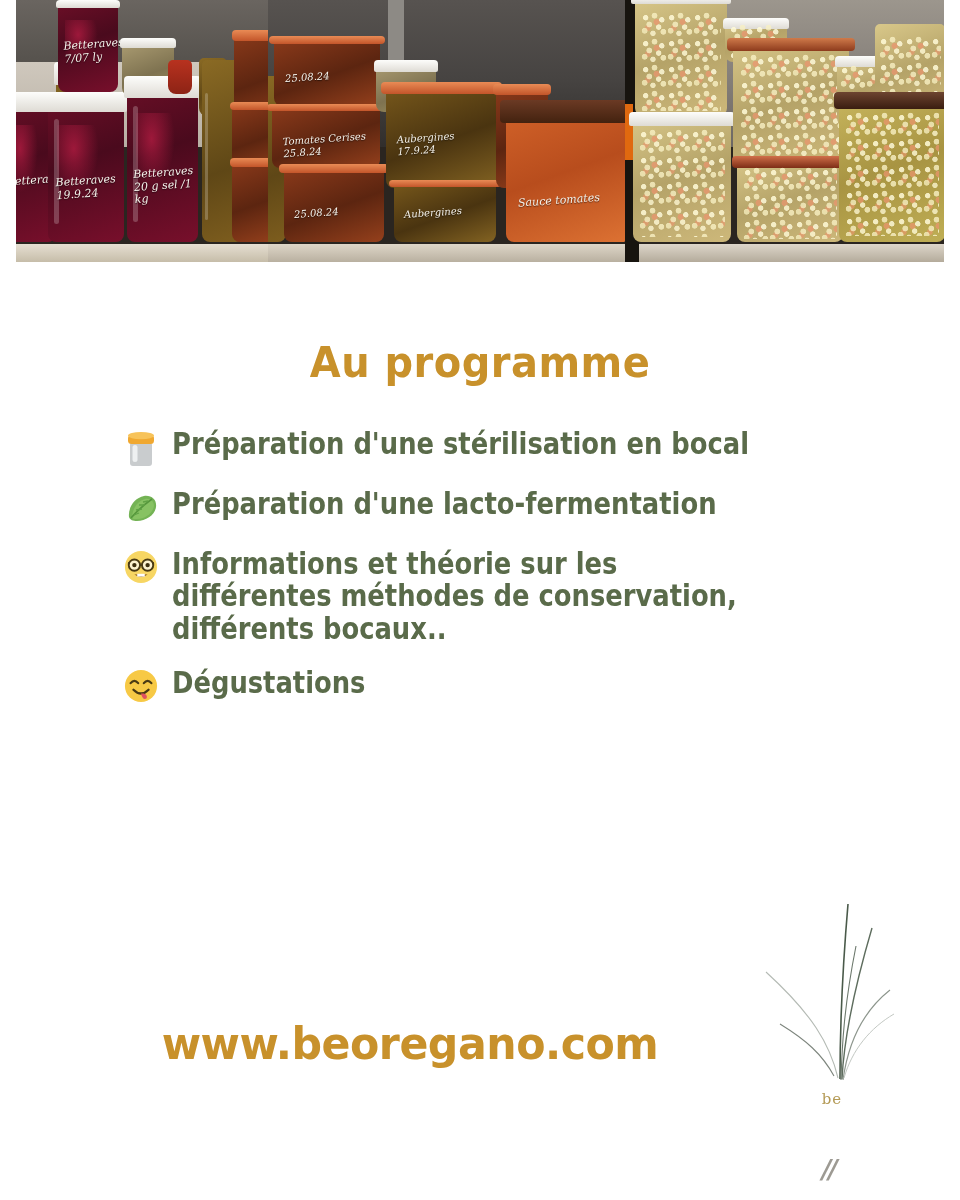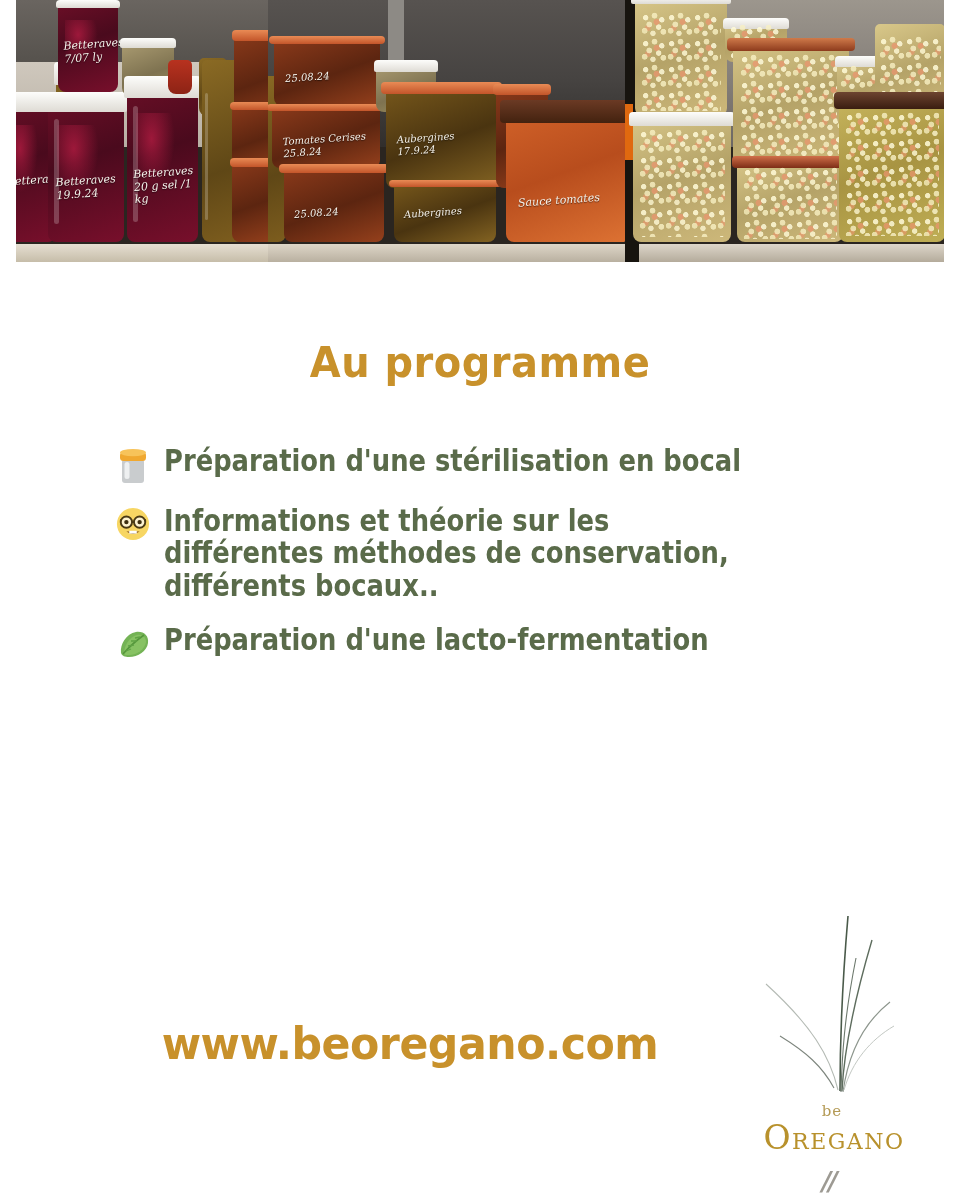--- a/index.html
+++ b/index.html
@@ -133,23 +133,22 @@
     font-weight: bold;
     font-size: 43px;
     letter-spacing: .5px;
     transform: scaleX(.93);
   }
 
   
   .program-list {
     position: absolute;
     top: 428px;
-    left: 116px;
+    left: 124px;
     width: 760px;
-    margin-top: 17px;
   }
   .program-item {
     display: flex;
     align-items: flex-start;
     margin-bottom: 22px;
     color: #5a6b4a;
     font-family: "DejaVu Sans", sans-serif;
     font-weight: bold;
     font-size: 30px;
     line-height: 1.08;
@@ -181,21 +180,21 @@
     font-weight: bold;
     font-size: 44px;
     letter-spacing: -.5px;
     transform: scaleX(.97);
   }
 
   
   .logo {
     position: absolute;
     right: 26px;
-    bottom: 4px;
+    bottom: 16px;
     width: 190px;
     height: 290px;
   }
   .logo-grass { position:absolute; left:0; top:0; width:190px; height:200px; }
   .logo-be {
     position:absolute; left:0; right:14px; top:196px;
     text-align:center;
     font-family:"DejaVu Serif", serif;
     font-size:15px; color:#b49a55; letter-spacing:1px;
   }
@@ -343,65 +342,74 @@
   <div class="program-item">
     <span class="item-icon">
       <svg width="34" height="38" viewBox="0 0 34 38">
         <rect x="6" y="12" width="22" height="24" rx="3" fill="#c9ccce"></rect>
         <rect x="8.5" y="15" width="5" height="17" rx="2.5" fill="#eef0f1"></rect>
         <rect x="4" y="5" width="26" height="9" rx="3.5" fill="#f0a830"></rect>
         <ellipse cx="17" cy="5.6" rx="13" ry="3.6" fill="#f7c35a"></ellipse>
       </svg>
     </span>
     <span class="label">Préparation d'une stérilisation en bocal</span>
+  </div>
+
+  <div class="program-item">
+    <span class="item-icon">
+      <svg width="36" height="36" viewBox="0 0 36 36">
+        <path d="M5 27 C4 18 10 8 20 6 C28 5 33 10 32 17 C31 25 22 31 13 31 C9 31 6 30 5 27 Z" fill="#74b355"></path>
+        <path d="M8 28 C8 20 13 11 21 9 C26 8 30 11 30 16 C29 23 21 29 13 29 C10 29 9 29 8 28 Z" fill="#87c263"></path>
+        <path d="M28 9 C21 14 13 21 7 28" stroke="#55963c" stroke-width="1.6" fill="none"></path>
+        <path d="M24 11 L19 12 M21 15 L15 15 M18 19 L12 20 M15 23 L10 25" stroke="#5fa244" stroke-width="1.3" fill="none"></path>
+      </svg>
+    </span>
+    <span class="label">Préparation d'une lacto-fermentation</span>
   </div>
 
   <div class="program-item">
     <span class="item-icon">
       <svg width="34" height="34" viewBox="0 0 36 36">
         <circle cx="18" cy="18" r="17" fill="#f7d663"></circle>
         <circle cx="11" cy="16" r="6" fill="#fdf3d0" stroke="#4a3a14" stroke-width="2"></circle>
         <circle cx="25" cy="16" r="6" fill="#fdf3d0" stroke="#4a3a14" stroke-width="2"></circle>
         <path d="M17 16 L19 16" stroke="#4a3a14" stroke-width="2"></path>
         <path d="M5 15 L5.5 13 M31 15 L30.5 13" stroke="#4a3a14" stroke-width="2"></path>
         <circle cx="11" cy="16" r="2.3" fill="#3d2f10"></circle>
         <circle cx="25" cy="16" r="2.3" fill="#3d2f10"></circle>
         <path d="M11 26 Q18 31 25 26 Z" fill="#7b4a1e"></path>
         <rect x="14" y="25.2" width="8" height="3" fill="#ffffff"></rect>
       </svg>
     </span>
     <span class="label">Informations et théorie sur les différentes méthodes de conservation, différents bocaux..</span>
   </div>
 
+
   <div class="program-item">
     <span class="item-icon">
-      <svg width="36" height="36" viewBox="0 0 36 36">
-        <path d="M5 27 C4 18 10 8 20 6 C28 5 33 10 32 17 C31 25 22 31 13 31 C9 31 6 30 5 27 Z" fill="#74b355"></path>
-        <path d="M8 28 C8 20 13 11 21 9 C26 8 30 11 30 16 C29 23 21 29 13 29 C10 29 9 29 8 28 Z" fill="#87c263"></path>
-        <path d="M28 9 C21 14 13 21 7 28" stroke="#55963c" stroke-width="1.6" fill="none"></path>
-        <path d="M24 11 L19 12 M21 15 L15 15 M18 19 L12 20 M15 23 L10 25" stroke="#5fa244" stroke-width="1.3" fill="none"></path>
+      <svg width="34" height="34" viewBox="0 0 36 36">
+        <circle cx="18" cy="18" r="17" fill="#f7c945"></circle>
+        <path d="M7 15 Q11 10 15 15" stroke="#4a3a14" stroke-width="2.4" fill="none" stroke-linecap="round"></path>
+        <path d="M21 15 Q25 10 29 15" stroke="#4a3a14" stroke-width="2.4" fill="none" stroke-linecap="round"></path>
+        <path d="M10 22 Q18 30 26 22" stroke="#4a3a14" stroke-width="2.4" fill="none" stroke-linecap="round"></path>
+        <path d="M18 26 Q20 34 24 31 Q25 27 21 26 Z" fill="#e0515f"></path>
       </svg>
     </span>
-    <span class="label">Préparation d'une lacto-fermentation</span>
-  </div>
-
-
+    <span class="label">Dégustations</span>
+  </div>
 
 </div>
 
 <div class="site-url">www.beoregano.com</div>
 
 <div class="logo">
   <svg class="logo-grass" viewBox="0 0 190 200">
     <path d="M96 185 C96 140 98 80 104 10" stroke="#4a5a4a" stroke-width="1.6" fill="none"></path>
     <path d="M98 185 C100 145 110 95 128 34" stroke="#5e6d5e" stroke-width="1.4" fill="none"></path>
     <path d="M99 186 C104 150 118 118 146 96" stroke="#8d968d" stroke-width="1.2" fill="none"></path>
     <path d="M94 184 C86 150 68 120 22 78" stroke="#b4bab4" stroke-width="1.1" fill="none"></path>
     <path d="M90 182 C78 160 62 146 36 130" stroke="#7d857d" stroke-width="1.1" fill="none"></path>
     <path d="M97 186 C98 152 100 112 112 52" stroke="#6c786c" stroke-width="1.1" fill="none"></path>
     <path d="M100 184 C108 156 126 134 150 120" stroke="#c3c8c3" stroke-width="1" fill="none"></path>
   </svg>
   <div class="logo-be">be</div>
-  <div class="logo-oregano">
-    <span class="cap">O</span><span class="rest">REGANO</span>
-  </div>
   <div class="logo-slashes">//</div>
 </div>
 
 </body></html>

